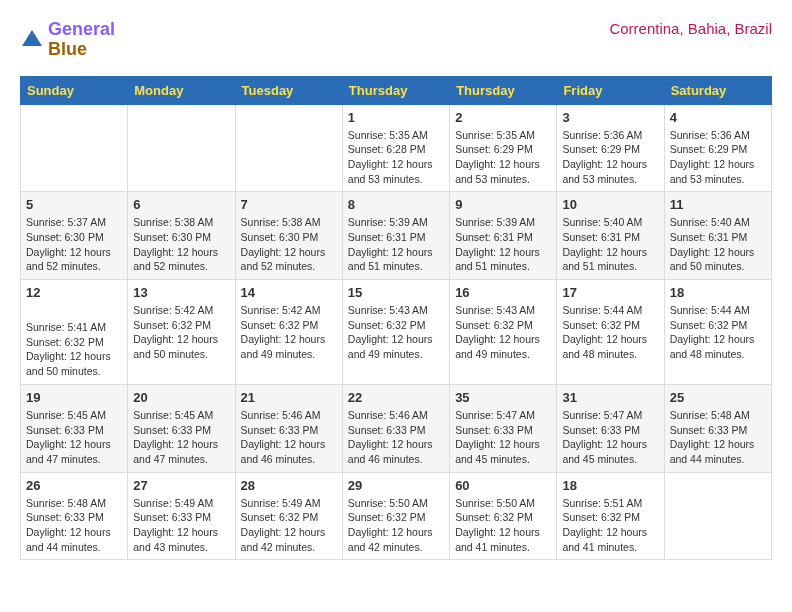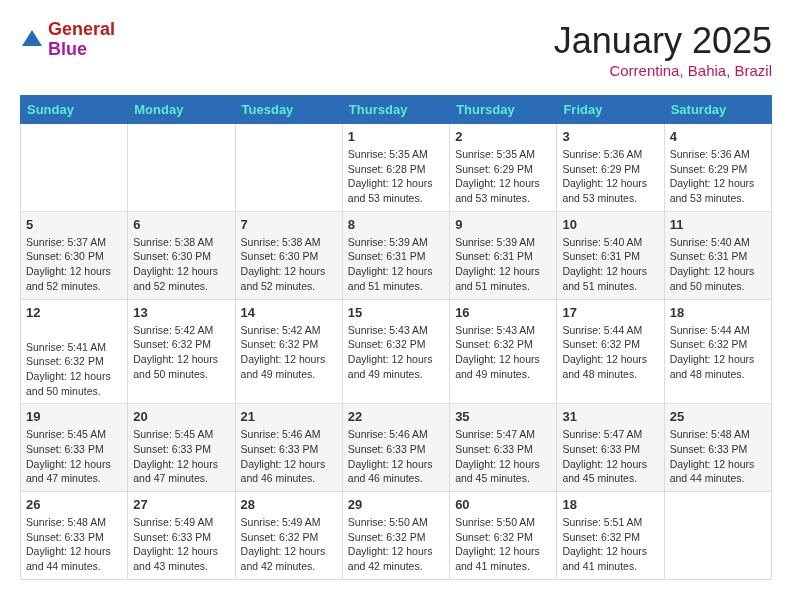--- a/index.html
+++ b/index.html
@@ -19,22 +19,22 @@
     .logo {
       display: flex;
       align-items: center;
       gap: 4px;
     }
     .logo-text {
       font-size: 18px;
       font-weight: bold;
       line-height: 1.1;
     }
-    .logo-general { color: #b91c1c; margin-top: 16px; }
-    .logo-blue { color: #a21caf; }
+    .logo-general { color: #8b5cf6; margin-top: 16px; }
+    .logo-blue { color: #a16207; }
     .logo-icon {
       width: 24px;
       height: 24px;
     }
     .title-block {
       text-align: right;
     }
     .month-title {
       font-size: 36px;
       font-weight: normal;
@@ -44,21 +44,21 @@
       font-size: 15px;
       color: #be185d;
     }
     .calendar {
       width: 100%;
       border-collapse: collapse;
       border: 1px solid #ccc;
     }
     .calendar th {
       background-color: #2a6cb5;
-      color: #5eead4;
+      color: #fde047;
       text-align: left;
       padding: 6px 6px;
       font-size: 13px;
       font-weight: bold;
       border: 1px solid #2a6cb5;
     }
     .calendar td {
       vertical-align: top;
       padding: 5px 5px;
       border: 1px solid #ddd;
@@ -91,21 +91,20 @@
   <div class="logo">
     <svg class="logo-icon" viewBox="0 0 24 24">
       <polygon points="12,2 22,18 2,18" fill="#2a6cb5"></polygon>
     </svg>
     <div class="logo-text">
       <span class="logo-general">General</span><br>
       <span class="logo-blue">Blue</span>
     </div>
   </div>
   <div class="title-block">
-    <div class="month-title">January 2025</div>
     <div class="subtitle">Correntina, Bahia, Brazil</div>
   </div>
 </div>
 
 <table class="calendar">
   <thead>
     <tr>
     <th>Sunday</th>
         <th>Monday</th>
         <th>Tuesday</th>

